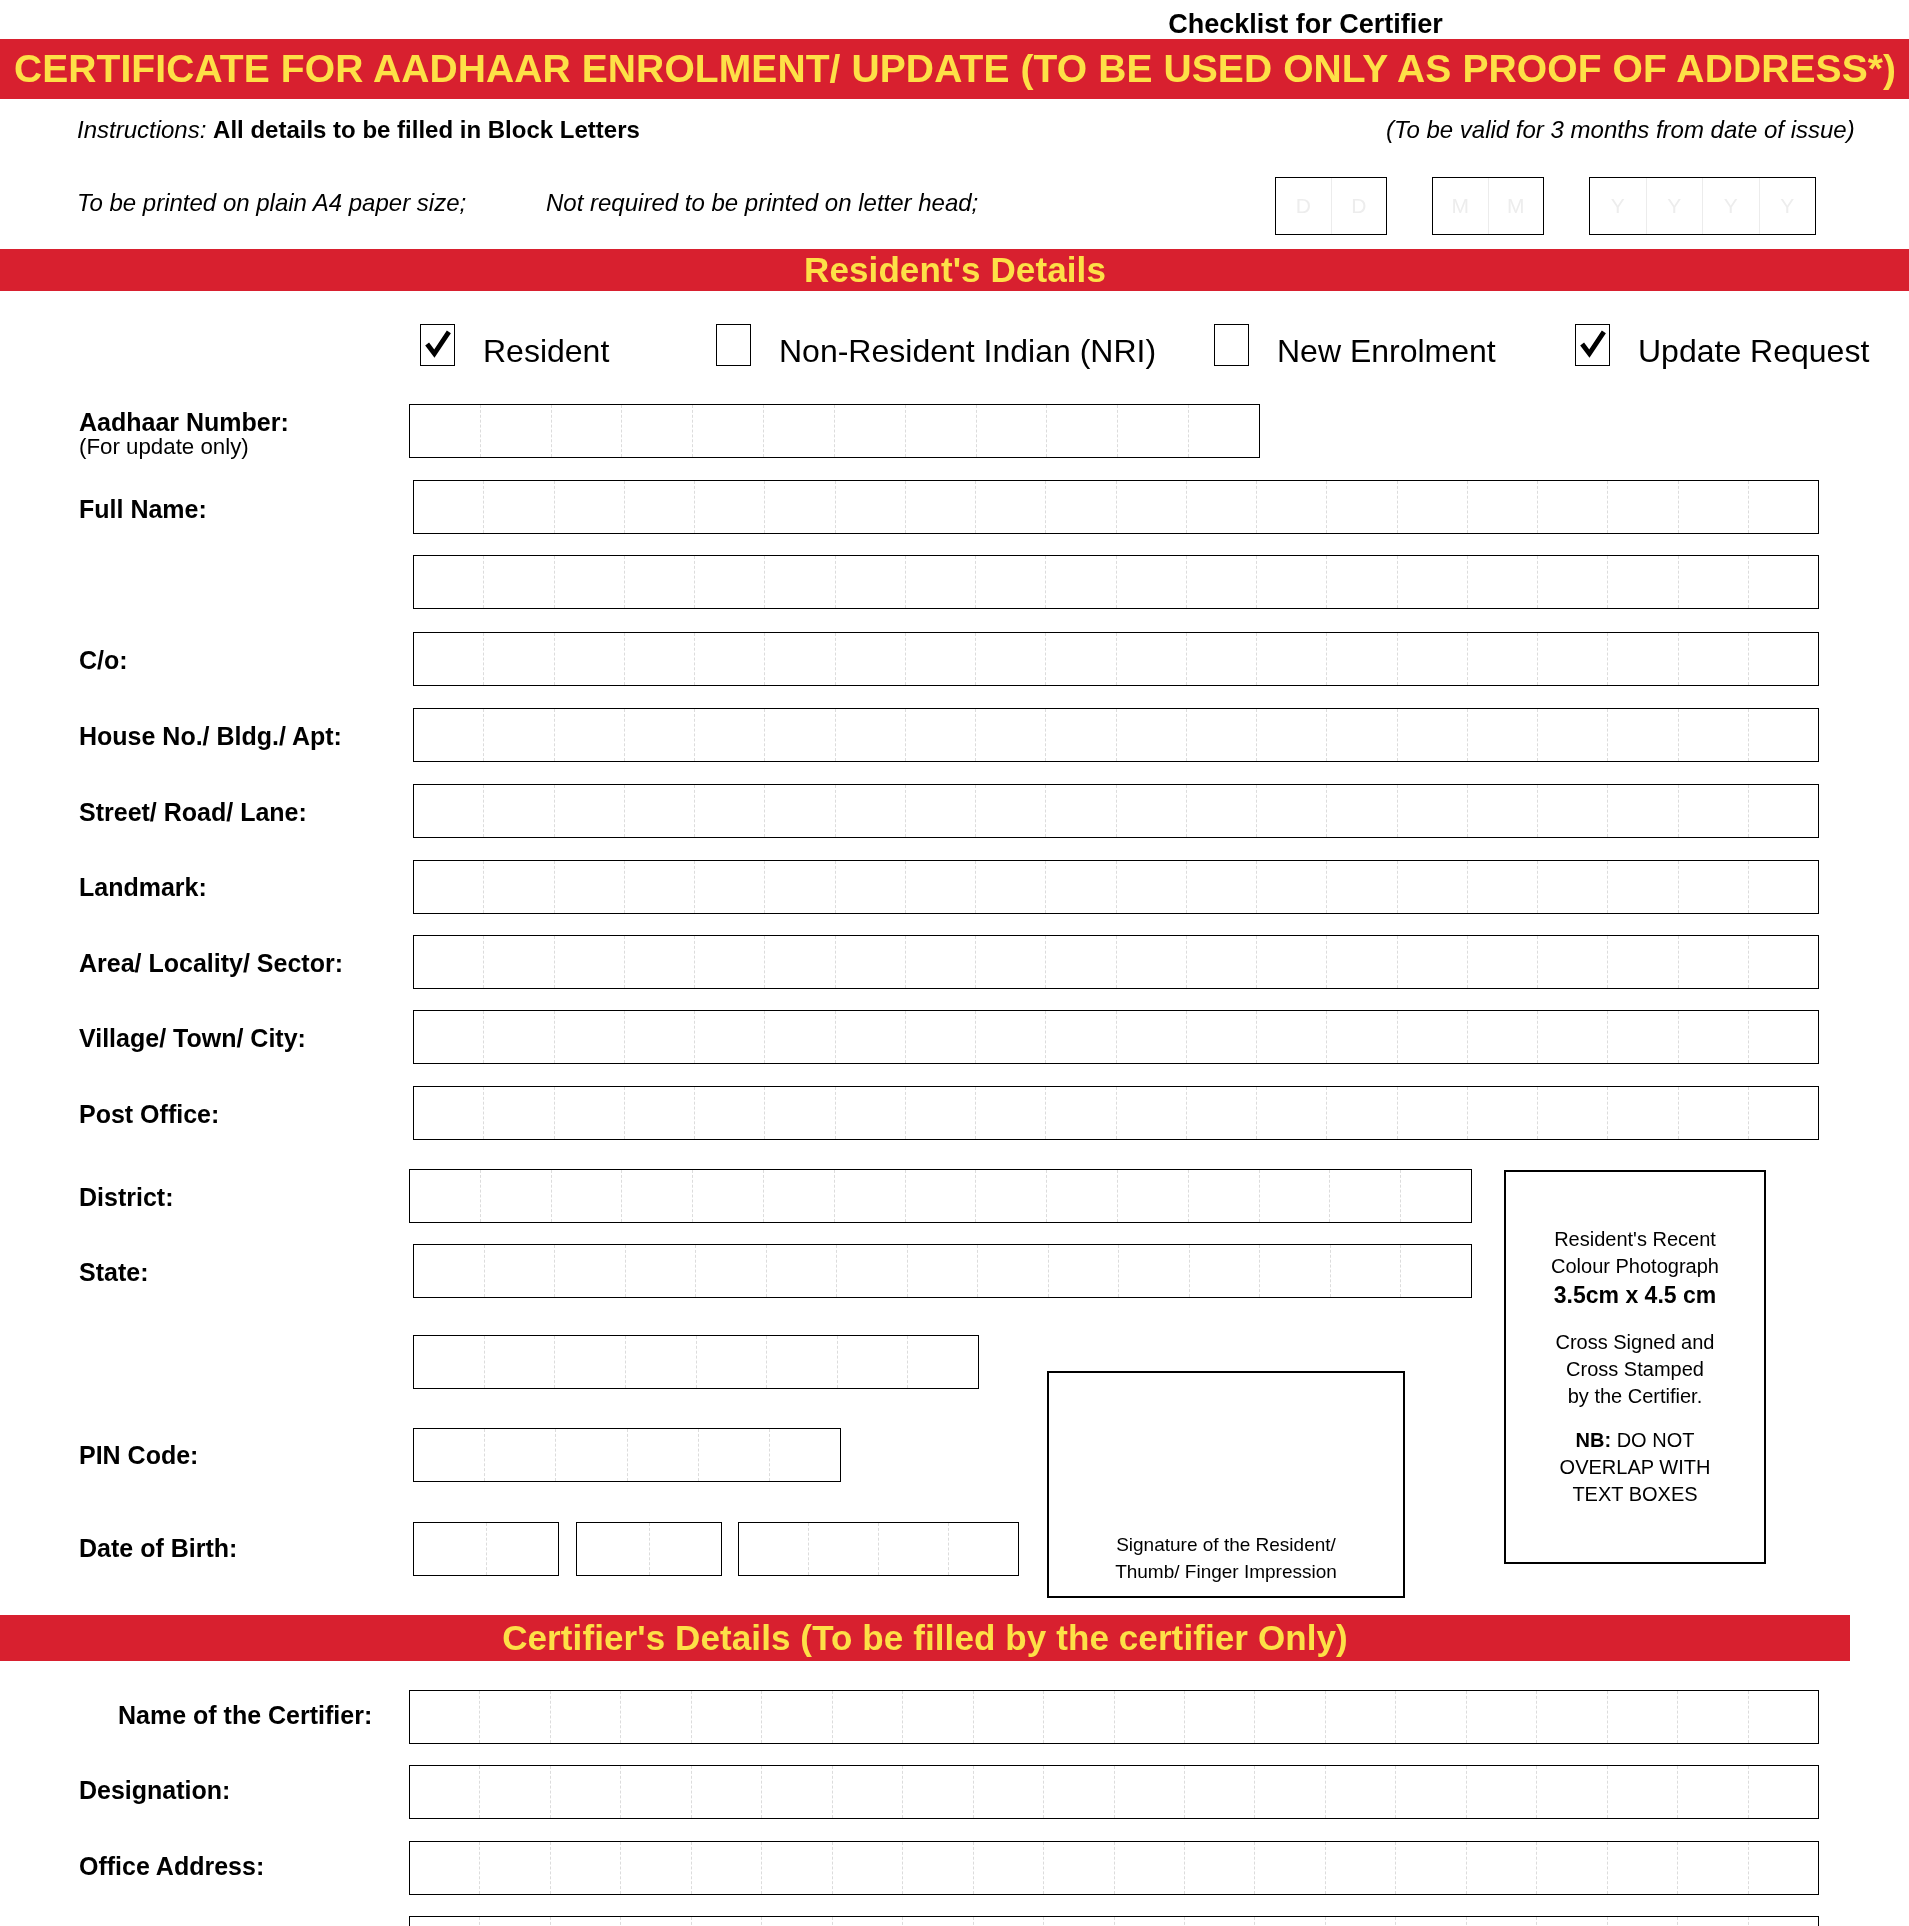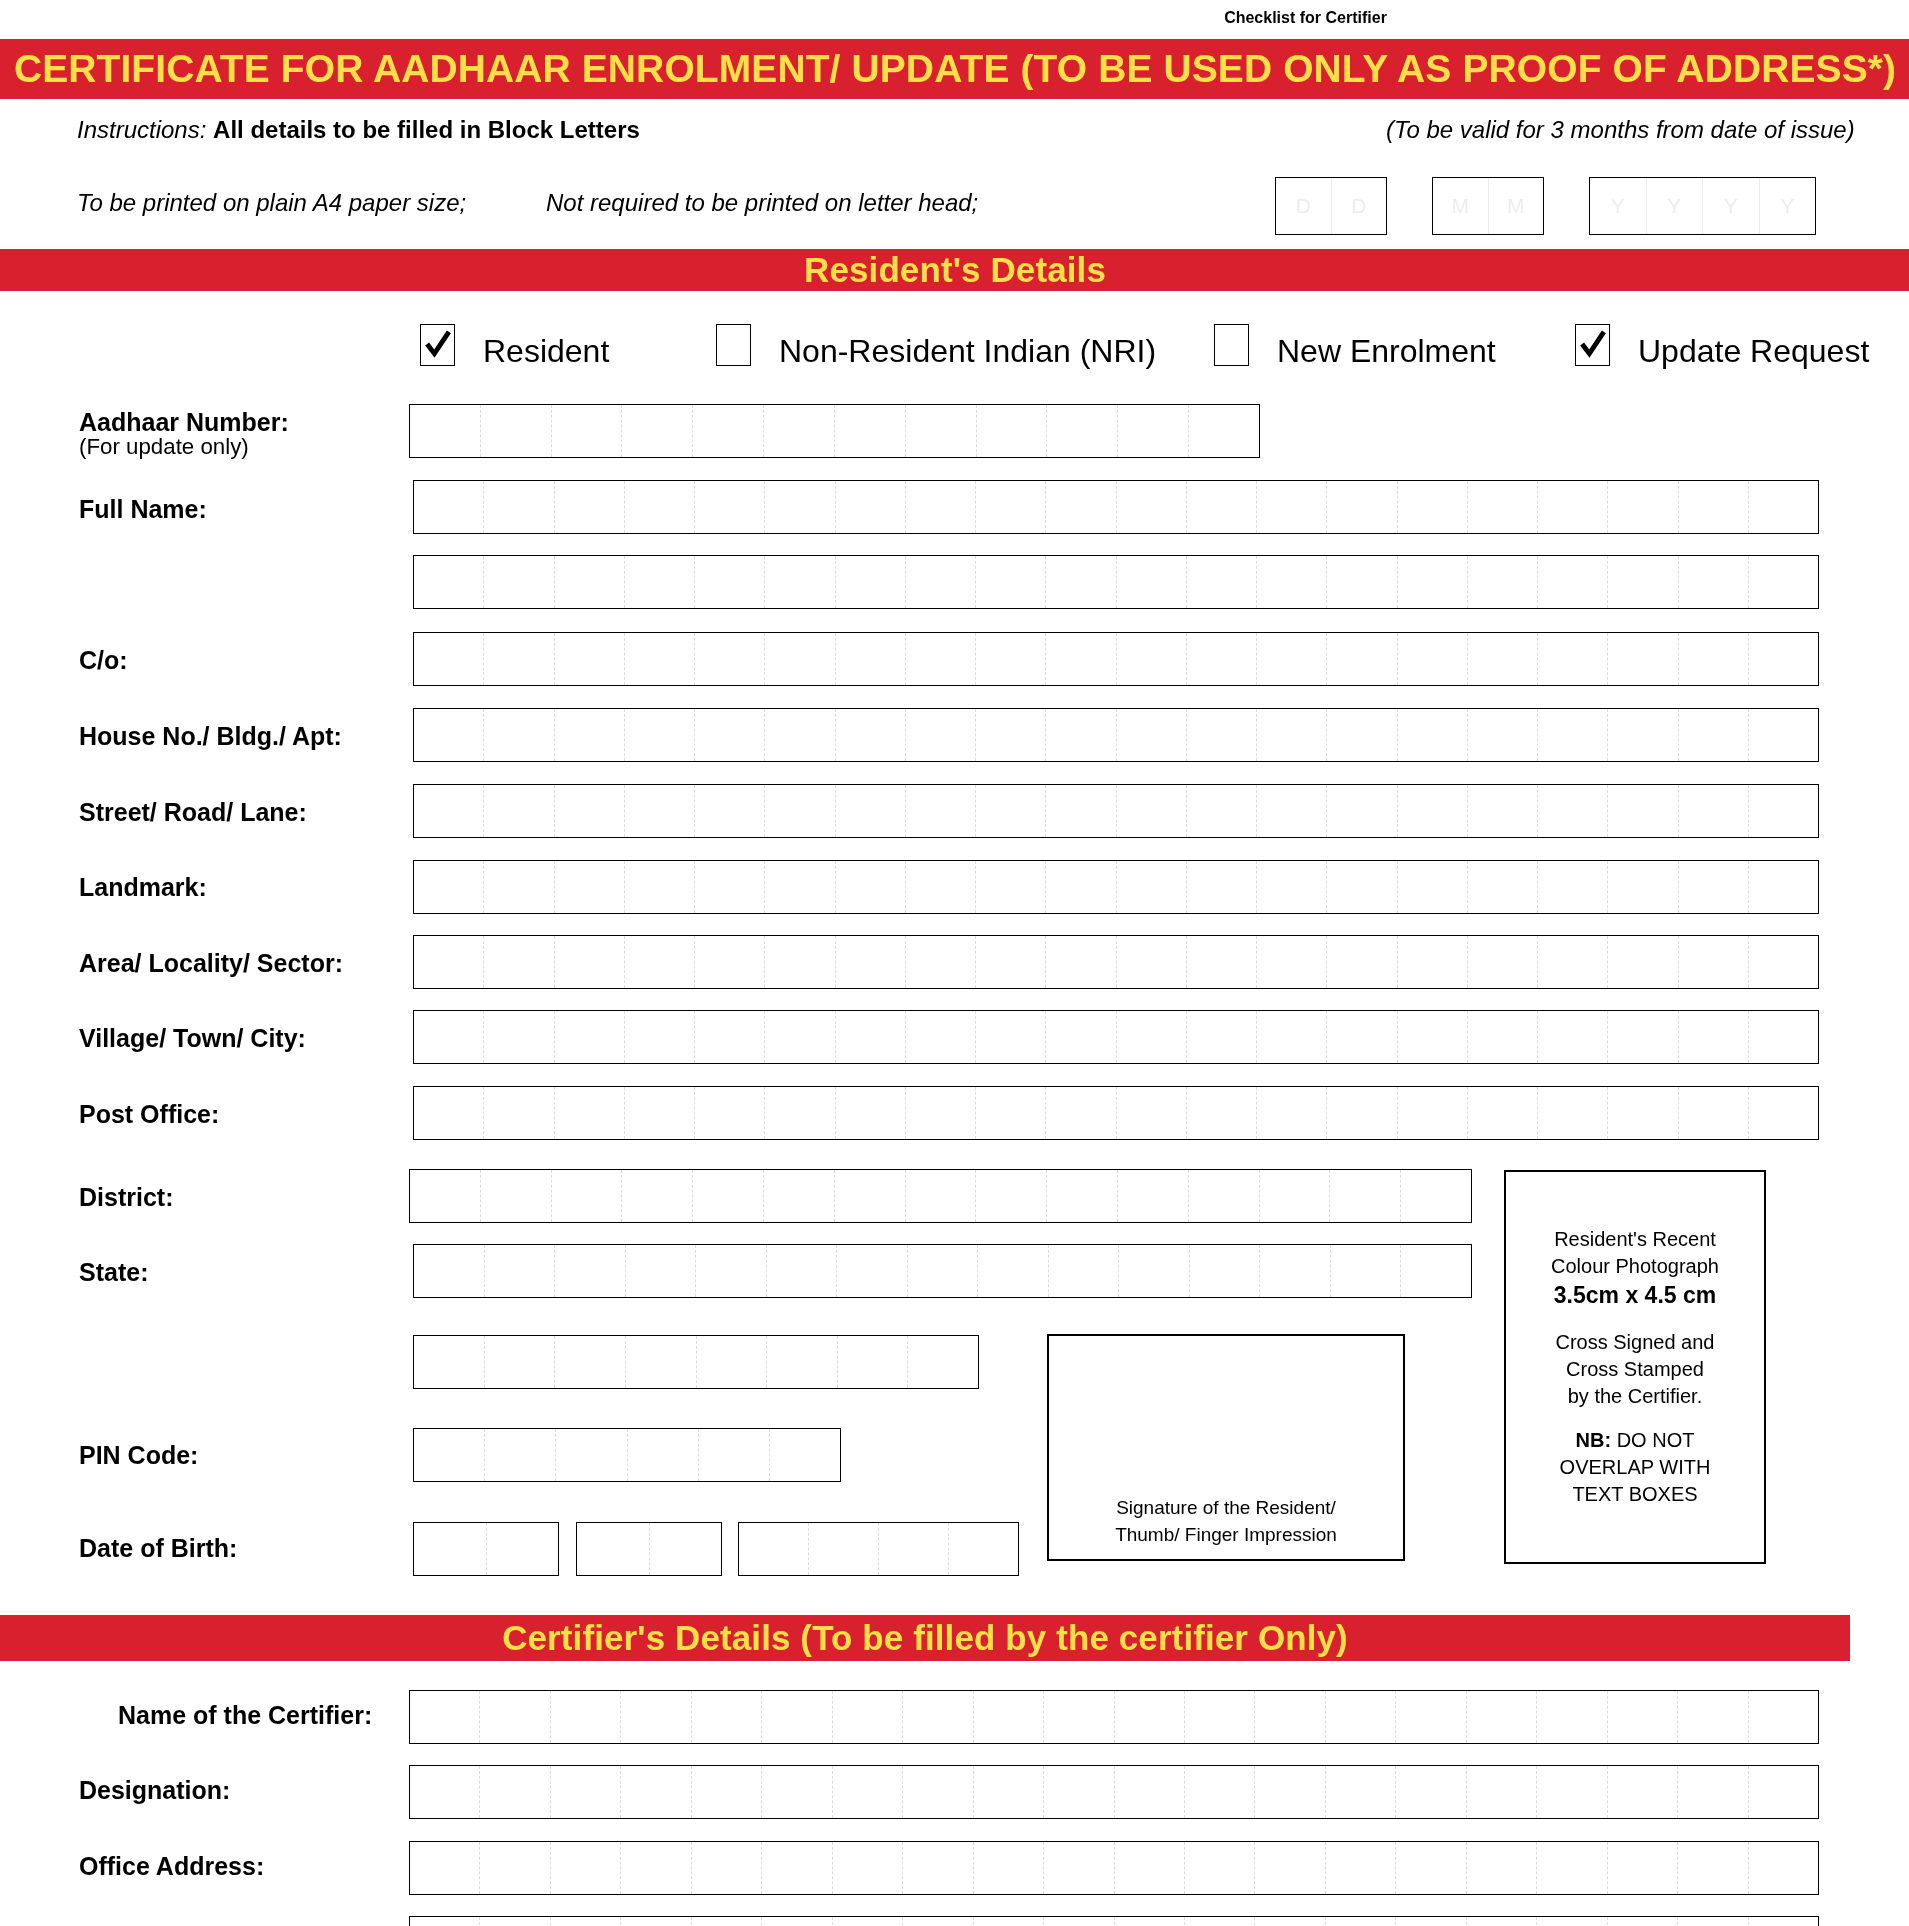--- a/index.html
+++ b/index.html
@@ -107,31 +107,31 @@
     text-align:center;
     font-size:20px;
     line-height:1.35;
   }
   #photo-box .big { font-weight:bold; font-size:23px; }
   #photo-box .gap { height:17.7px; }
 
   
   #sig-box {
     position:absolute;
-    left:1047px; top:1334px; width:358px; height:227px;
+    left:1047px; top:1371px; width:358px; height:227px;
     border:2.3px solid #000;
     background:#fff;
   }
   #sig-caption {
     position:absolute; left:0; right:0; bottom:10px;
     text-align:center; font-size:19px; line-height:1.45;
   }
   #checklist-title {
     position:absolute; left:0; right:0; top:8.5px;
-    text-align:center; font-size:16px; font-weight:bold;
+    text-align:center; font-size:27px; font-weight:bold;
   }
 </style>
 </head>
 <body>
 
 <div class="banner" id="title-banner">
   <span>CERTIFICATE FOR AADHAAR ENROLMENT/ UPDATE  (TO BE USED ONLY AS PROOF OF ADDRESS*)</span>
 </div>
 
 <div class="instr" style="left:77px; top:116px;">

